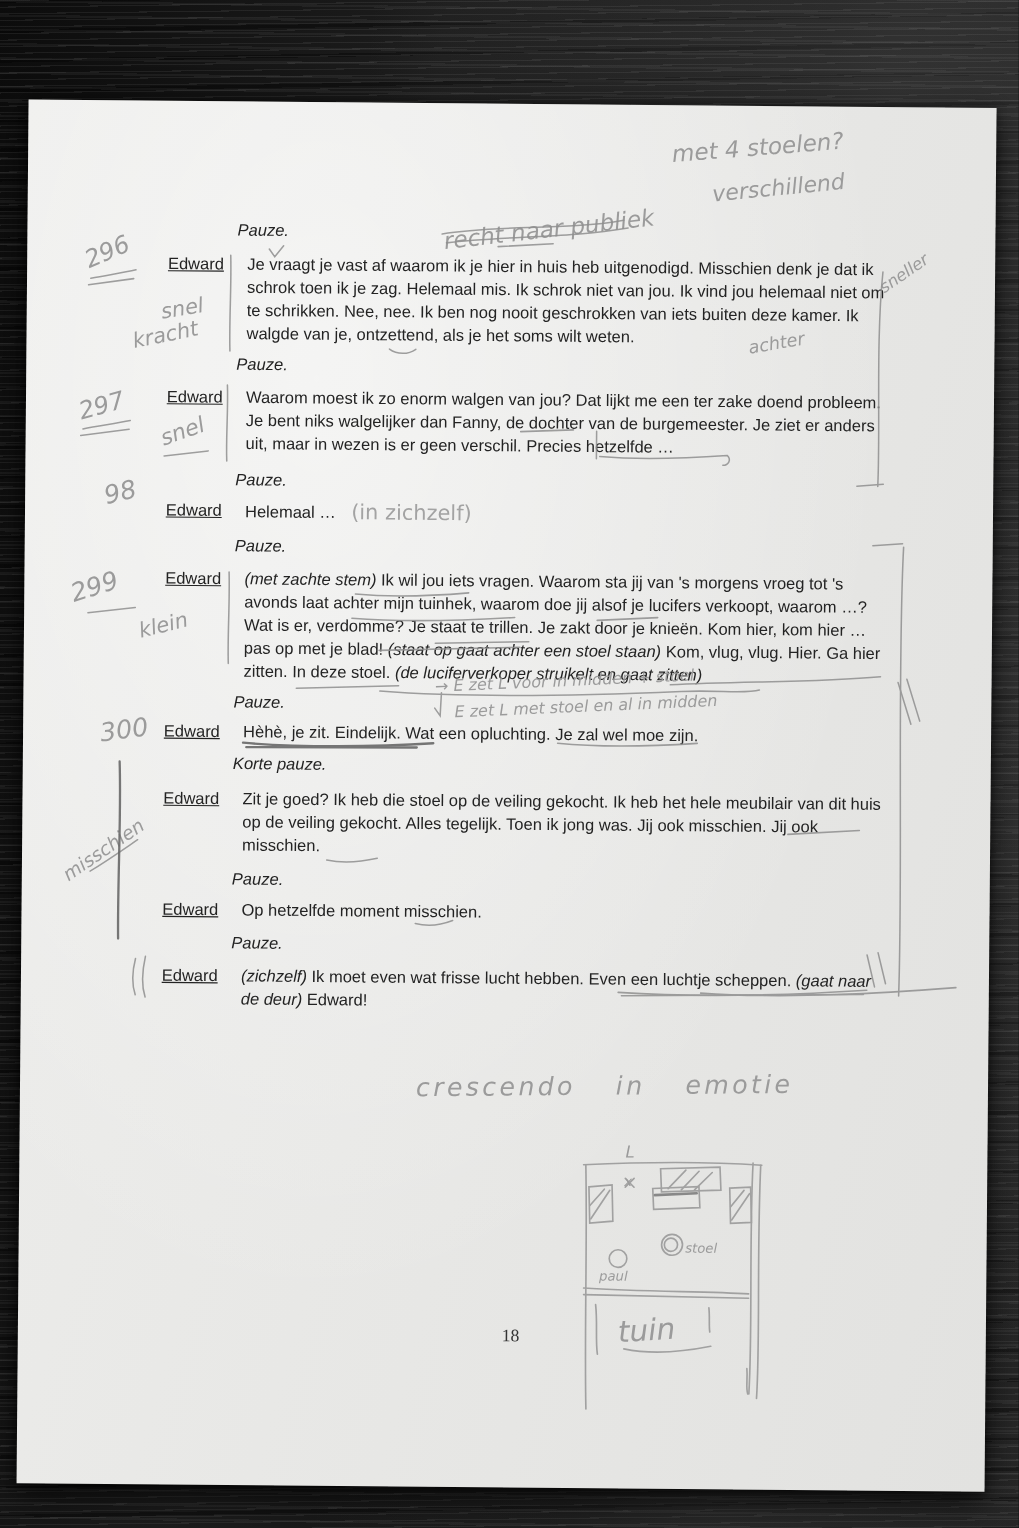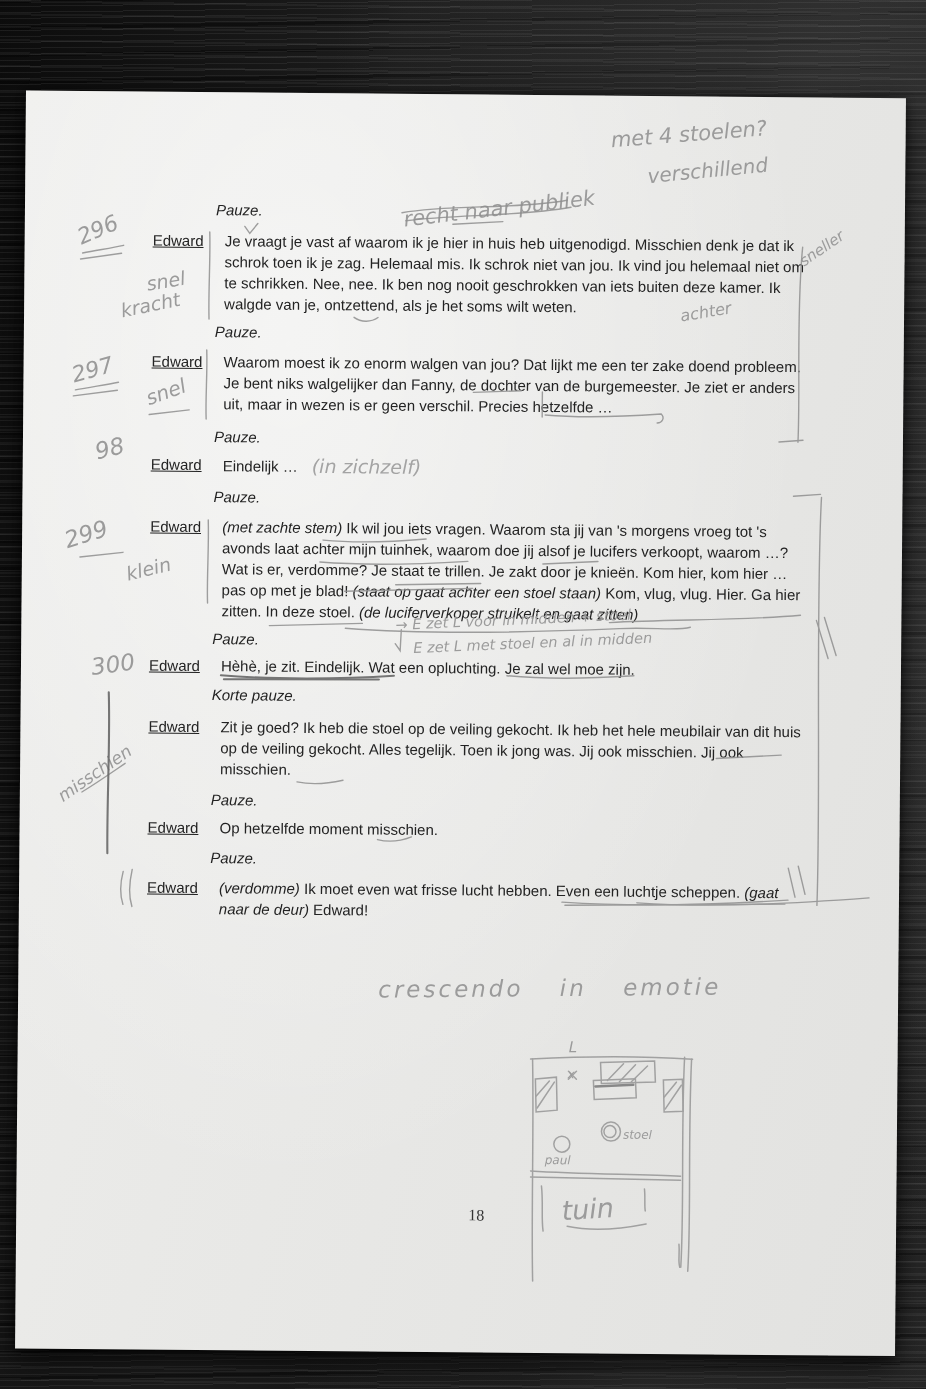--- a/index.html
+++ b/index.html
@@ -27,26 +27,26 @@
   .row{position:absolute;left:0;width:100%;color:#232323;font-size:15px;line-height:21px;}
   .speaker{position:absolute;left:128px;top:0;text-decoration:underline;}
   .dialogue{margin-left:200px;width:582px;}
   .pause{margin-left:191px;font-style:italic;}
   .seg-i{font-style:italic;}
   .hand{
     position:absolute;font-family:"DejaVu Sans",sans-serif;font-style:italic;
     color:#9b9b9b;white-space:nowrap;
   }
   .hand-inline{
-    font-family:"DejaVu Sans",sans-serif;font-style:italic;color:#a3a3a3;
+    font-family:"DejaVu Sans",sans-serif;color:#a3a3a3;
     font-size:19px;margin-left:14px;position:relative;top:1px;
   }
   .pencil-overlay{position:absolute;left:0;top:0;pointer-events:none;}
   .page-number{
-    position:absolute;left:440px;top:1112px;width:40px;text-align:center;
+    position:absolute;left:440px;top:1112px;width:40px;text-align:left;
     font-family:"Liberation Serif",serif;font-size:16px;color:#333;
   }
   .sketch{position:absolute;left:506px;top:943px;}
   .sk-text{font-family:"DejaVu Sans",sans-serif;font-style:italic;fill:#9b9b9b;}
 </style>
 </head>
 <body>
 
 <div class="paper">
 
@@ -67,21 +67,21 @@
     <span class="speaker">Edward</span>
     <div class="dialogue">Waarom moest ik zo enorm walgen van jou? Dat lijkt me een ter zake doend probleem. Je bent niks walgelijker dan Fanny, de dochter van de burgemeester. Je ziet er anders uit, maar in wezen is er geen verschil. Precies hetzelfde …</div>
   </div>
 
   <div class="row" style="top:334px">
       <div class="pause">Pauze.</div>
     </div>
 
   <div class="row" style="top:362px">
     <span class="speaker">Edward</span>
-    <div class="dialogue"><span>Eindelijk …</span><span class="hand-inline">(in zichzelf)</span></div>
+    <div class="dialogue"><span>Helemaal …</span><span class="hand-inline">(in zichzelf)</span></div>
   </div>
 
   <div class="row" style="top:394px">
       <div class="pause">Pauze.</div>
     </div>
 
   <div class="row" style="top:424px">
     <span class="speaker">Edward</span>
     <div class="dialogue"><span class="seg-i">(met zachte stem) </span><span>Ik wil jou iets vragen. Waarom sta jij van 's morgens vroeg tot 's avonds laat achter mijn tuinhek, waarom doe jij alsof je lucifers verkoopt, waarom …? Wat is er, verdomme? Je staat te trillen. Je zakt door je knieën. Kom hier, kom hier … pas op met je blad! </span><span class="seg-i">(staat op gaat achter een stoel staan) </span><span>Kom, vlug, vlug. Hier. Ga hier zitten. In deze stoel. </span><span class="seg-i">(de luciferverkoper struikelt en gaat zitten)</span></div>
   </div>
@@ -112,21 +112,21 @@
     <span class="speaker">Edward</span>
     <div class="dialogue">Op hetzelfde moment misschien.</div>
   </div>
 
   <div class="row" style="top:755px">
       <div class="pause">Pauze.</div>
     </div>
 
   <div class="row" style="top:785px">
     <span class="speaker">Edward</span>
-    <div class="dialogue"><span class="seg-i">(verdomme) </span><span>Ik moet even wat frisse lucht hebben. Even een luchtje scheppen. </span><span class="seg-i">(gaat naar de deur) </span><span>Edward!</span></div>
+    <div class="dialogue"><span class="seg-i">(zichzelf) </span><span>Ik moet even wat frisse lucht hebben. Even een luchtje scheppen. </span><span class="seg-i">(gaat naar de deur) </span><span>Edward!</span></div>
   </div>
 
   <div class="hand" style="left:585px;top:26px;font-size:21px;transform:rotate(-5deg)">met 4 stoelen?</div>
   <div class="hand" style="left:622px;top:62px;font-size:20px;transform:rotate(-6deg)">verschillend</div>
   <div class="hand" style="left:378px;top:102px;font-size:21px;transform:rotate(-7deg)">recht naar publiek</div>
   <div class="hand" style="left:52px;top:126px;font-size:22px;transform:rotate(-24deg)">296</div>
   <div class="hand" style="left:122px;top:178px;font-size:19px;transform:rotate(-10deg)">snel</div>
   <div class="hand" style="left:96px;top:202px;font-size:19px;transform:rotate(-12deg)">kracht</div>
   <div class="hand" style="left:772px;top:142px;font-size:15px;transform:rotate(-35deg)">sneller</div>
   <div class="hand" style="left:656px;top:206px;font-size:16px;transform:rotate(-10deg)">achter</div>

